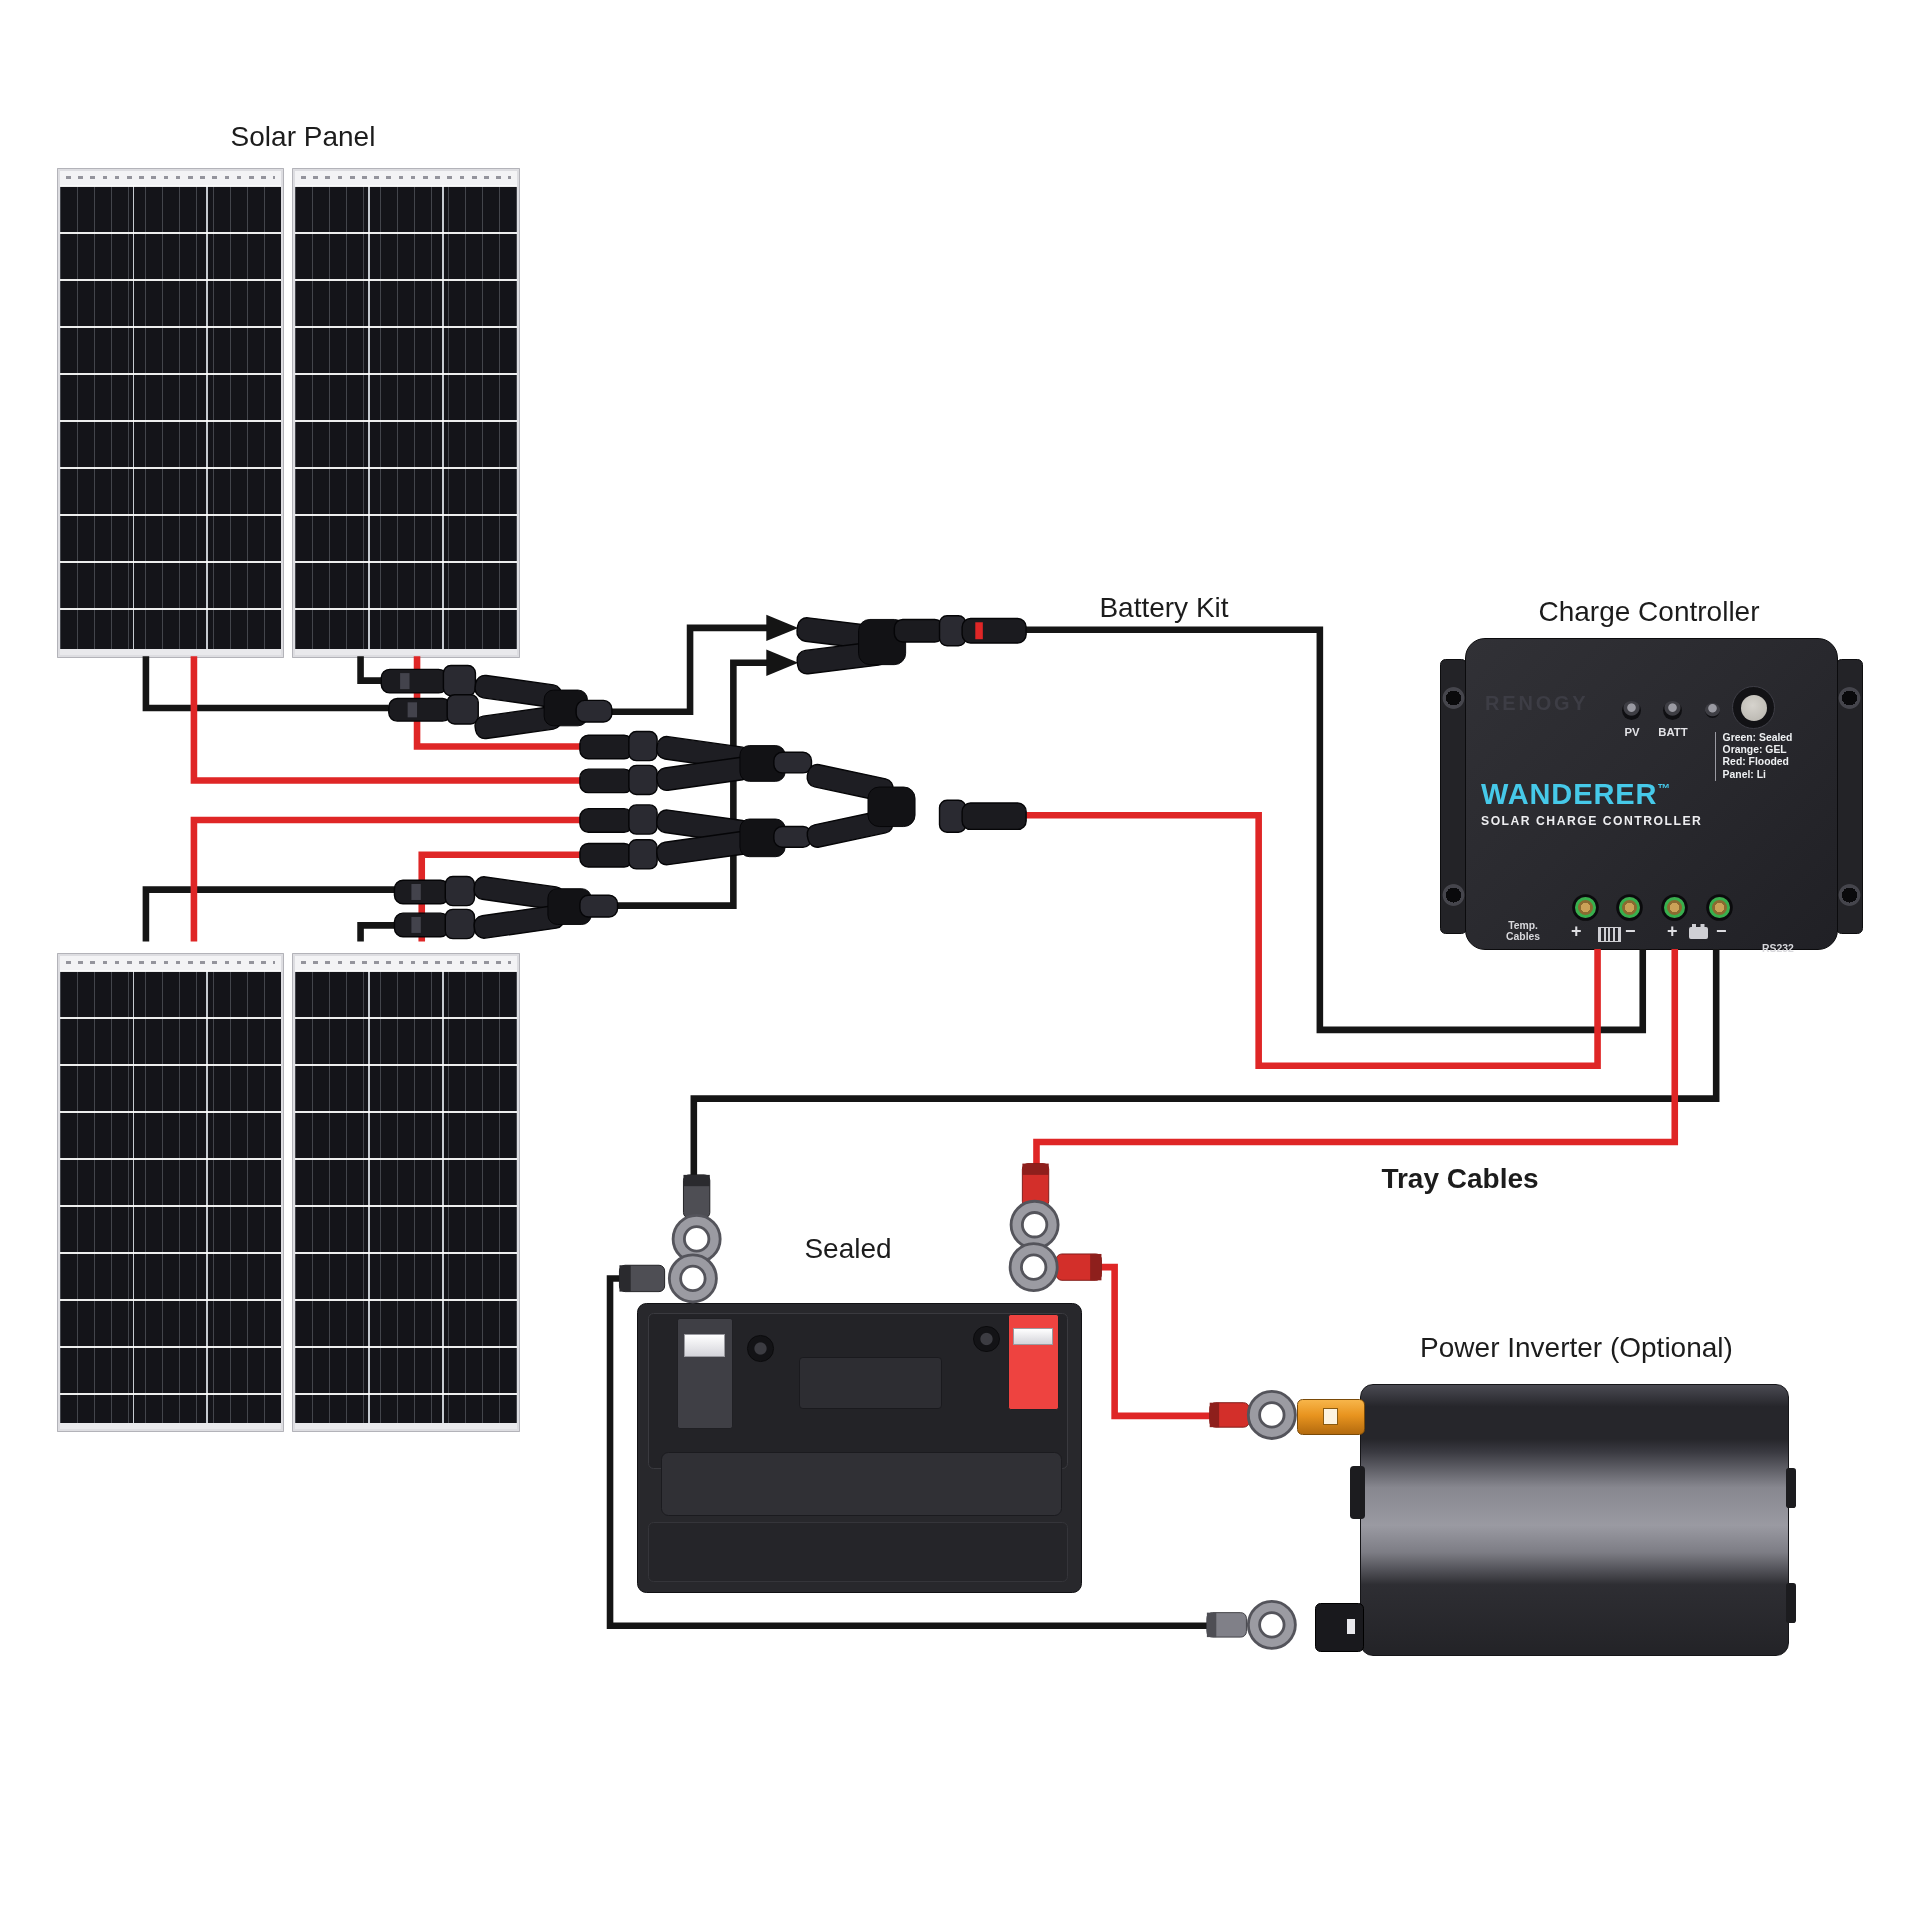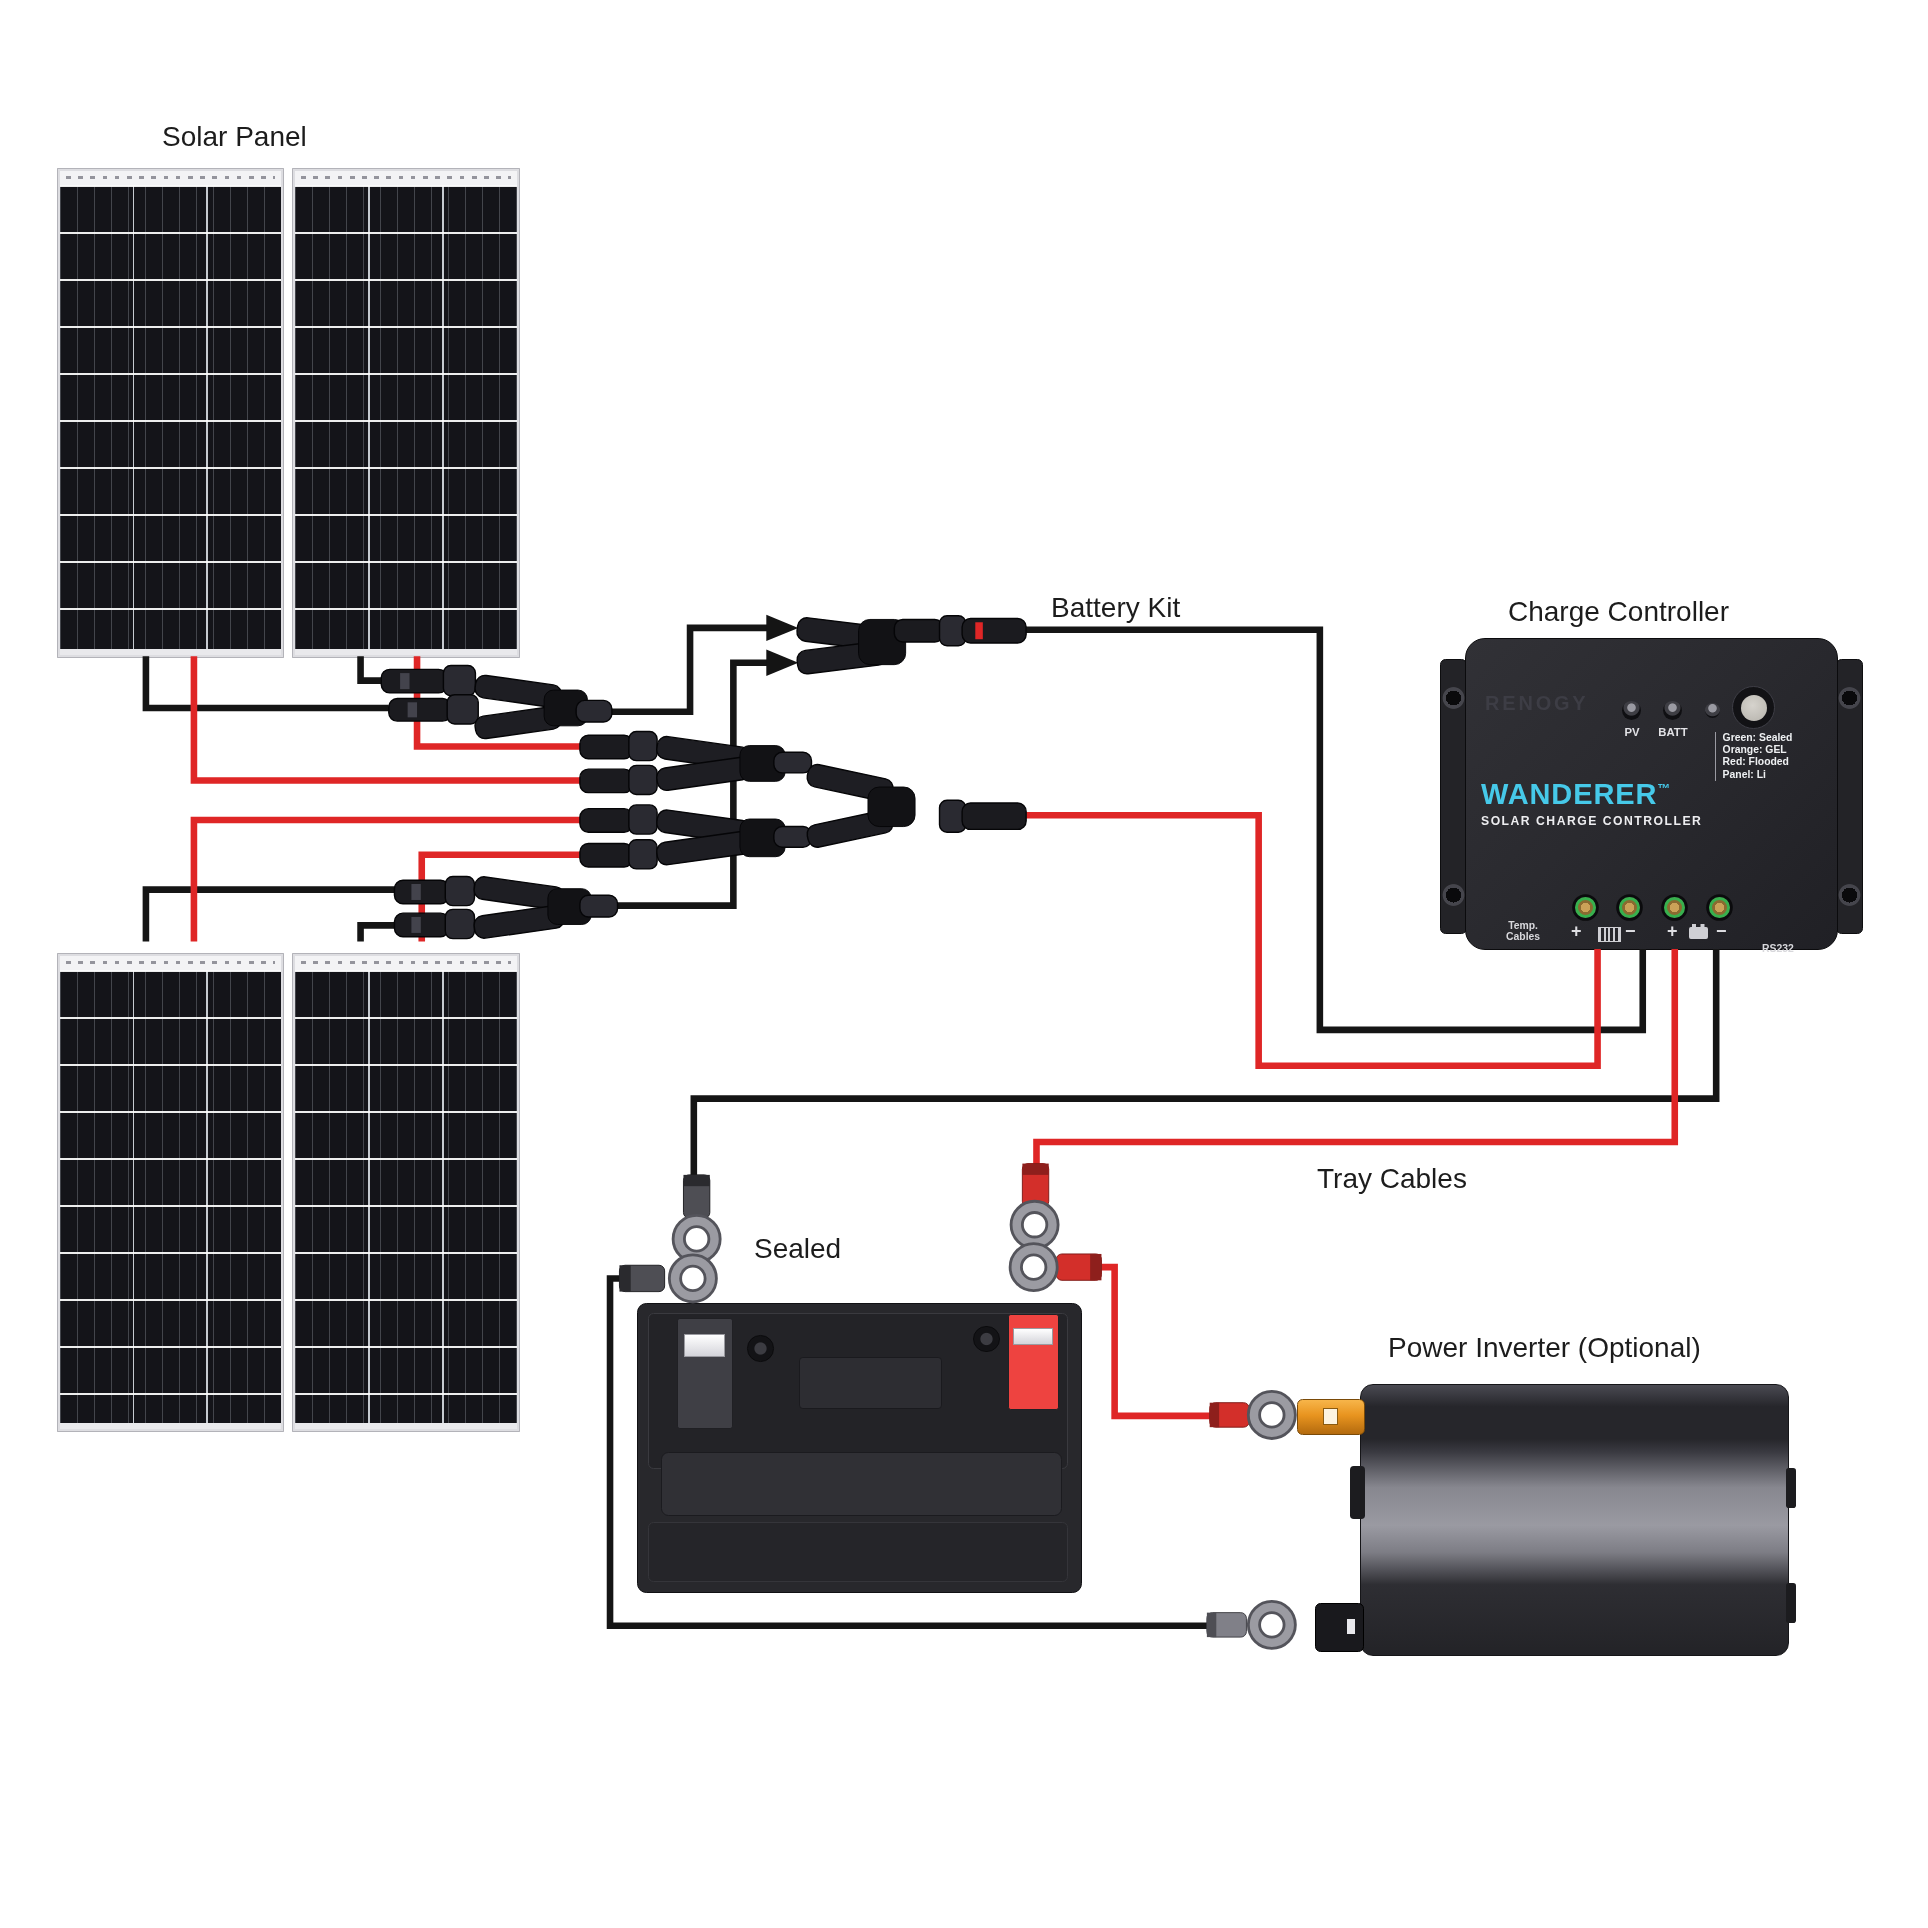--- a/index.html
+++ b/index.html
@@ -1,21 +1,21 @@
 <!DOCTYPE html>
 <html style="--wire-red: #df2626; --wire-black: #151515; --accent-cyan: #46c9e9; --terminal-green: #38b04d; --battery-red: #ee4340; --inverter-orange: #e8941f; --lug-gray: #9b9ba2; --text: #1c1c1c;font-size:15px"><head>
 <meta charset="utf-8">
 <style>
   html,body{margin:0;padding:0;background:#ffffff;}
   .canvas{position:relative;width:1928px;height:1928px;background:#ffffff;overflow:hidden;
           font-family:"Liberation Sans", sans-serif;}
 
   
   .diagram-label{position:absolute;color:var(--text,#1c1c1c);font-size:28px;line-height:32px;
-                 text-align:left;white-space:nowrap;}
+                 text-align:center;white-space:nowrap;}
 
   
   .panel{position:absolute;background:#141419;border:2.8px solid #dddde1;box-shadow:0 0 0 0.9px #ababb2;}
   .panel-cells{position:absolute;left:0;top:14px;right:0;bottom:5.6px;
     background-image:
       repeating-linear-gradient(180deg, rgba(255,255,255,.92) 0 1.9px, rgba(255,255,255,0) 1.9px 47px),
       linear-gradient(90deg, rgba(0,0,0,0) 0, rgba(0,0,0,0) calc(33.3% - 0.9px), #c6cad0 calc(33.3% - 0.9px), #c6cad0 calc(33.3% + 0.9px), rgba(0,0,0,0) calc(33.3% + 0.9px), rgba(0,0,0,0) calc(66.6% - 0.9px), #c6cad0 calc(66.6% - 0.9px), #c6cad0 calc(66.6% + 0.9px), rgba(0,0,0,0) calc(66.6% + 0.9px)),
       repeating-linear-gradient(90deg, rgba(190,196,206,.28) 0 0.9px, rgba(0,0,0,0) 0.9px 17px);}
   .panel-header{position:absolute;left:0;top:0;right:0;height:14px;background:#f3f3f5;
     border-bottom:0.9px solid #c2c2c8;}
@@ -101,21 +101,21 @@
   .inv-term-neg::after{content:"";position:absolute;left:31px;top:15px;width:7.5px;height:15px;background:#e8e8ec;}
 </style>
 </head>
 <body>
 
 <div class="canvas">
 
   <div class="diagram-label" style="left:162px;top:121px;width:282px;">Solar Panel</div>
   <div class="diagram-label" style="left:1051px;top:592px;width:226px;">Battery Kit</div>
   <div class="diagram-label" style="left:1508px;top:596px;width:282px;">Charge Controller</div>
-  <div class="diagram-label" style="left:1317px;top:1163px;width:226px;">Tray Cables</div>
+  <div class="diagram-label" style="left:1347px;top:1163px;width:226px;font-weight:bold;">Tray Cables</div>
   <div class="diagram-label" style="left:754px;top:1233px;width:188px;">Sealed</div>
   <div class="diagram-label" style="left:1388px;top:1332px;width:377px;">Power Inverter (Optional)</div>
 
   <div class="panel" style="left:58px;top:169px;width:221px;height:484px;">
     <div class="panel-header"></div>
     <div class="panel-cells"></div>
     <div class="panel-footer"></div>
   </div>
   <div class="panel" style="left:293px;top:169px;width:222px;height:484px;">
     <div class="panel-header"></div>

